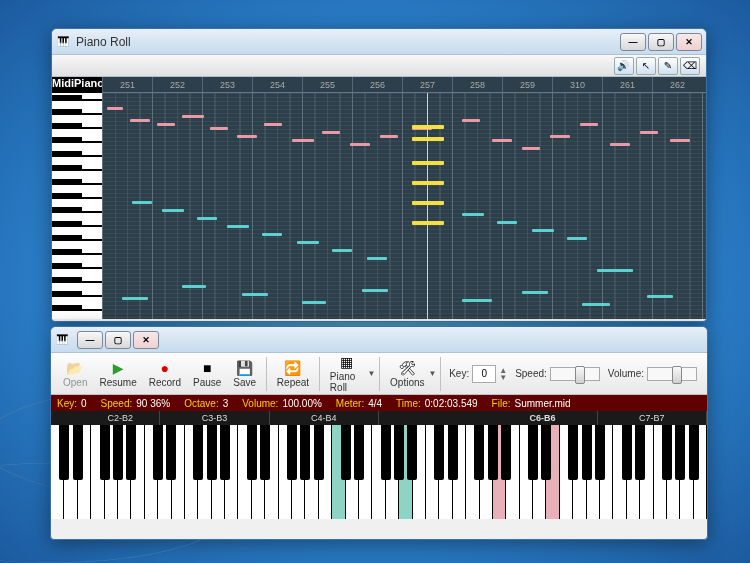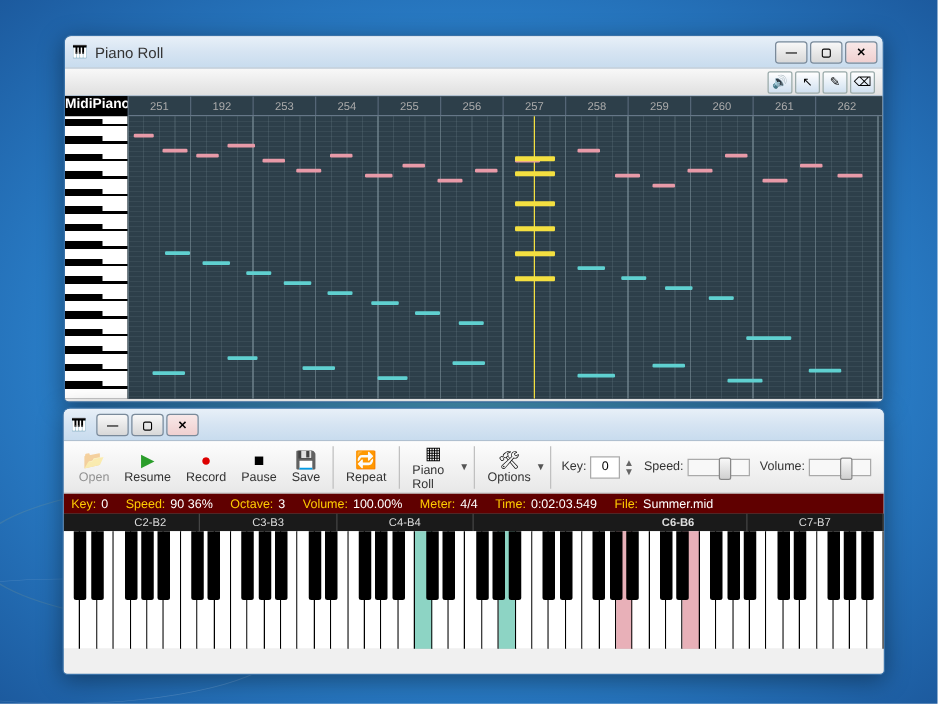--- a/index.html
+++ b/index.html
@@ -219,29 +219,29 @@
     <div class="roll-tool">⌫</div>
   </div>
   <div class="roll-body">
     <div class="roll-keys">
       <div class="roll-keys-label">MidiPiano</div>
       <div class="roll-keys-piano"></div>
     </div>
     <div class="roll-grid">
       <div class="roll-ruler" id="roll-ruler">
           <div class="ruler-tick">251</div>
-          <div class="ruler-tick">192</div>
+          <div class="ruler-tick">252</div>
           <div class="ruler-tick">253</div>
           <div class="ruler-tick">254</div>
           <div class="ruler-tick">255</div>
           <div class="ruler-tick">256</div>
           <div class="ruler-tick">257</div>
           <div class="ruler-tick">258</div>
           <div class="ruler-tick">259</div>
-          <div class="ruler-tick">260</div>
+          <div class="ruler-tick">310</div>
           <div class="ruler-tick">261</div>
           <div class="ruler-tick">262</div>
         </div>
       <div class="roll-canvas" id="roll-canvas">
         <div class="playhead" id="playhead" style="left: 325px;"></div>
       <div class="note pink" style="left: 5px; top: 14px; width: 16px;"></div>
           <div class="note pink" style="left: 28px; top: 26px; width: 20px;"></div>
           <div class="note pink" style="left: 55px; top: 30px; width: 18px;"></div>
           <div class="note pink" style="left: 80px; top: 22px; width: 22px;"></div>
           <div class="note pink" style="left: 108px; top: 34px; width: 18px;"></div>

